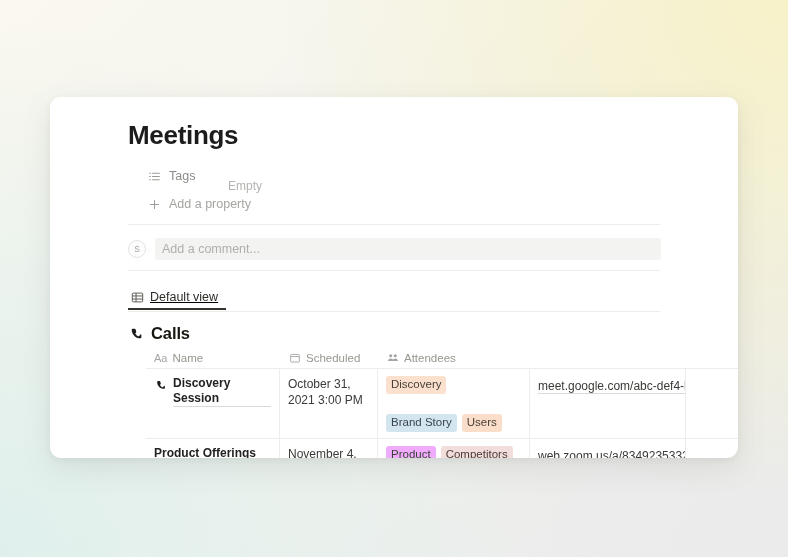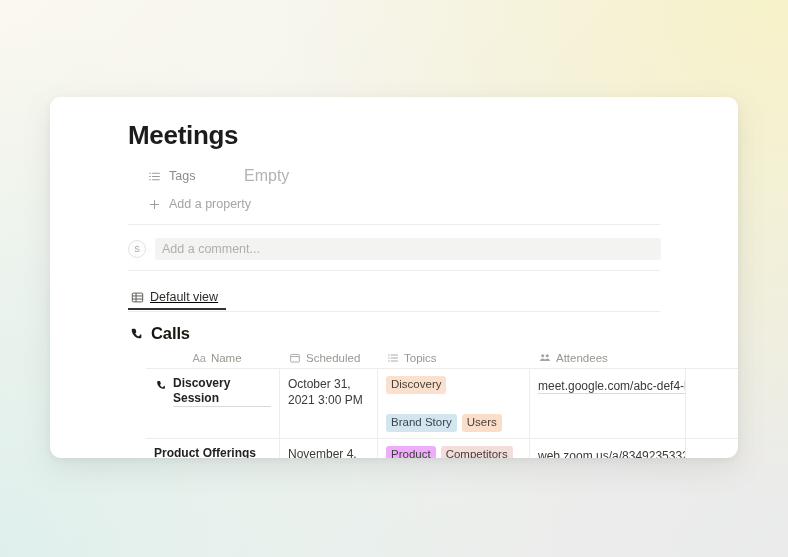--- a/index.html
+++ b/index.html
@@ -71,24 +71,23 @@
     flex: none;
   }
   .prop-label {
     font-size: 12.5px;
     color: #8c8c89;
     white-space: nowrap;
   }
   .prop-value {
     position: absolute;
     left: 178px;
-    top: 70px;
-    font-size: 16px;
+    top: 82px;
+    font-size: 12px;
     color: #b4b3b0;
-    margin-left: 16px;
   }
   .prop-add .prop-label { color: #a5a4a1; }
 
   
   .divider {
     position: absolute;
     left: 78px;
     width: 532px;
     height: 1px;
     background: #ececeb;
@@ -233,21 +232,21 @@
     border-bottom: 1px solid #ececeb;
   }
   .td {
     padding: 7px 8px 6px 8px;
     border-right: 1px solid #ececeb;
     flex: none;
     overflow: hidden;
   }
   .td:last-child { border-right: none; }
 
-  .col-name      { width: 134px; justify-content: center; }
+  .col-name      { width: 134px; }
   .col-scheduled { width: 98px; }
   .col-topics    { width: 152px; }
   .col-link      { width: 156px; }
   .col-attend    { width: 100px; }
 
   .cell-name {
     display: flex;
     align-items: flex-start;
     gap: 6px;
   }
@@ -362,28 +361,20 @@
         </div>
         <div class="th col-scheduled">
           <span class="th-icon">
             <svg width="12" height="12" viewBox="0 0 16 16" fill="none" stroke="currentColor" stroke-width="1.2">
               <rect x="2.2" y="3.2" width="11.6" height="10.2" rx="1.2"></rect>
               <path d="M2.2 6.1h11.6"></path>
             </svg>
           </span>
           <span class="th-label">Scheduled</span>
         </div>
-        <div class="th col-topics">
-          <span class="th-icon">
-            <svg width="12" height="12" viewBox="0 0 16 16" fill="none" stroke="currentColor" stroke-width="1.25" stroke-linecap="round">
-              <path d="M2 4h1M2 8h1M2 12h1M5.5 4h8.5M5.5 8h8.5M5.5 12h8.5"></path>
-            </svg>
-          </span>
-          <span class="th-label">Topics</span>
-        </div>
         <div class="th col-attend">
           <span class="th-icon">
             <svg width="12" height="12" viewBox="0 0 16 16" fill="currentColor">
               <circle cx="5" cy="5" r="2.1"></circle>
                 <circle cx="11" cy="5" r="2.1"></circle>
               <path d="M1.4 12c0-2 1.6-3.3 3.6-3.3S8.6 10 8.6 12z"></path>
               <path d="M7.6 12c0-2 1.5-3.3 3.4-3.3S14.6 10 14.6 12z"></path>
             </svg>
           </span>
           <span class="th-label">Attendees</span>

